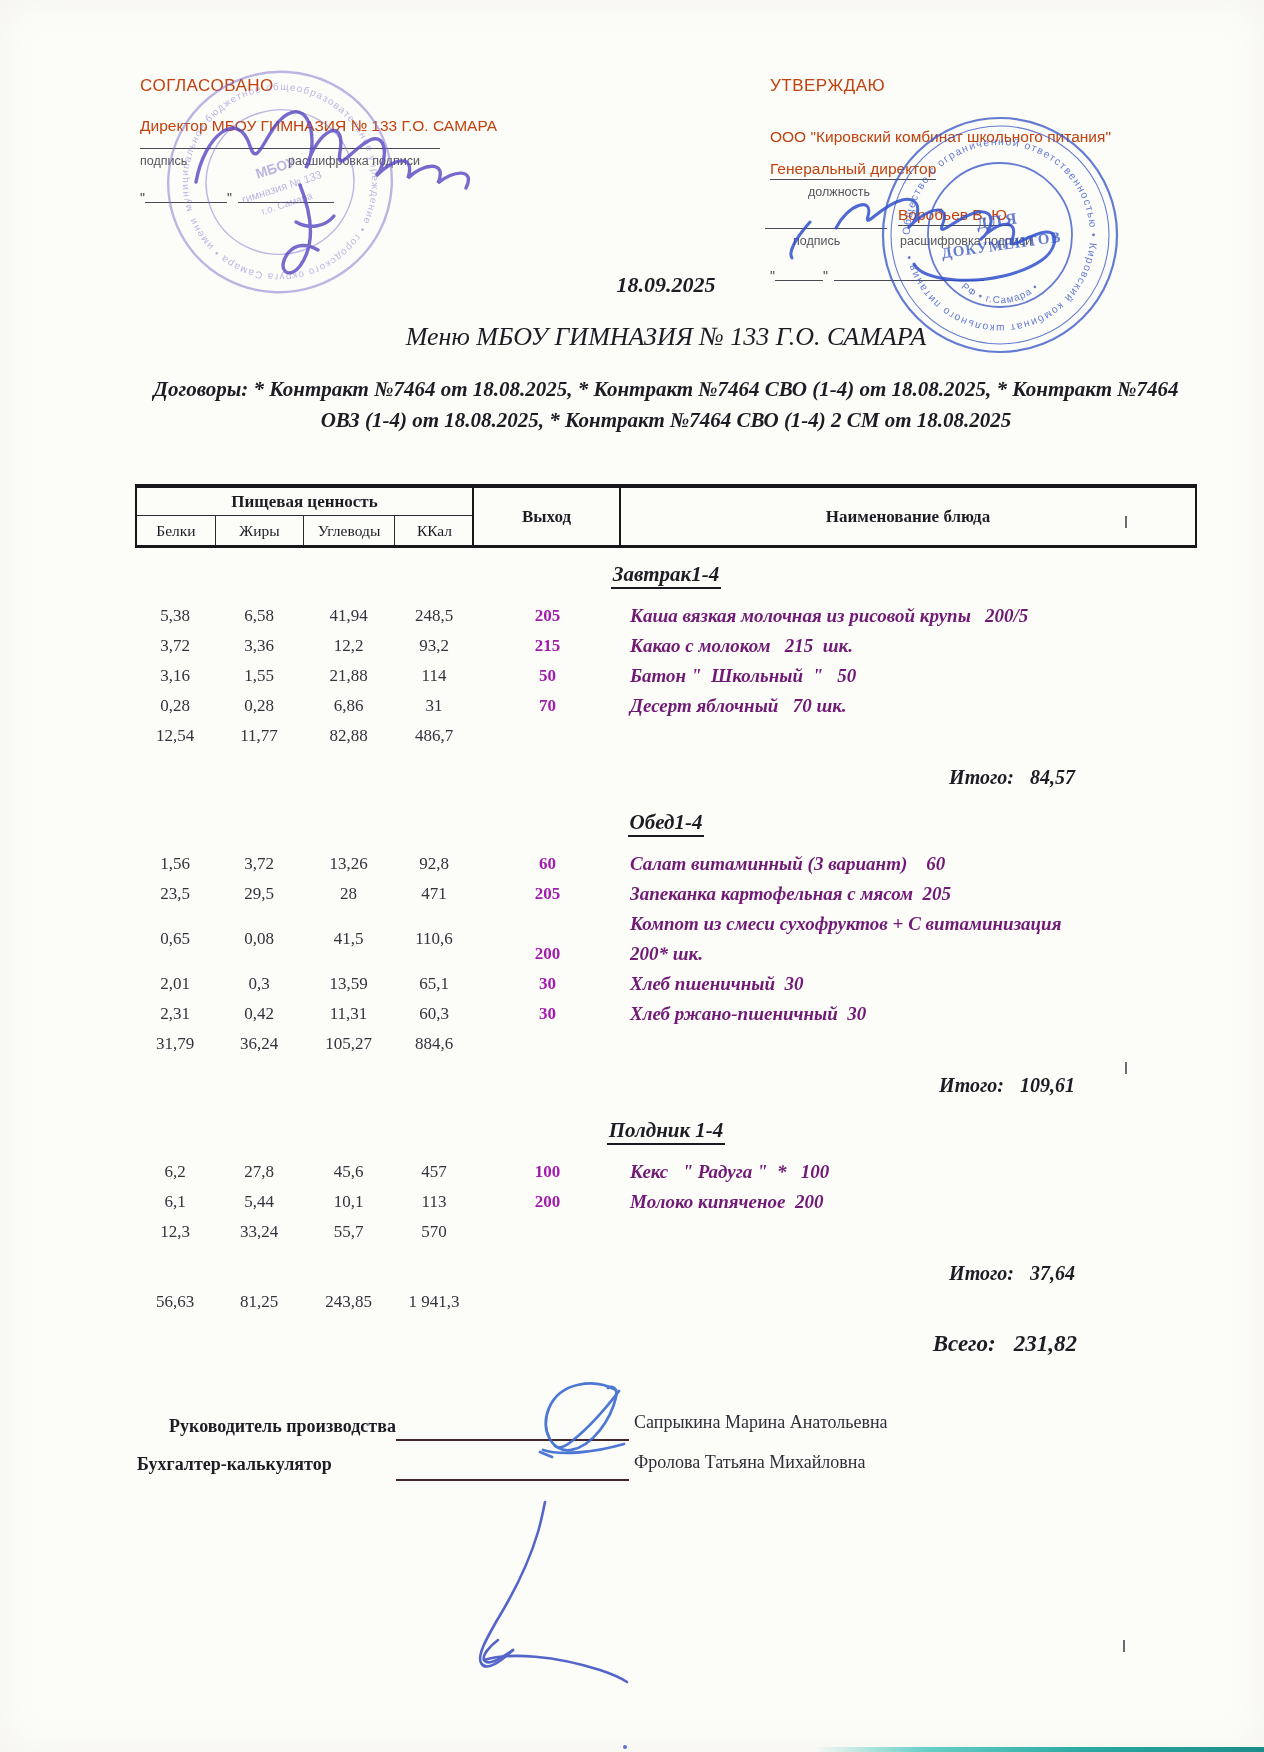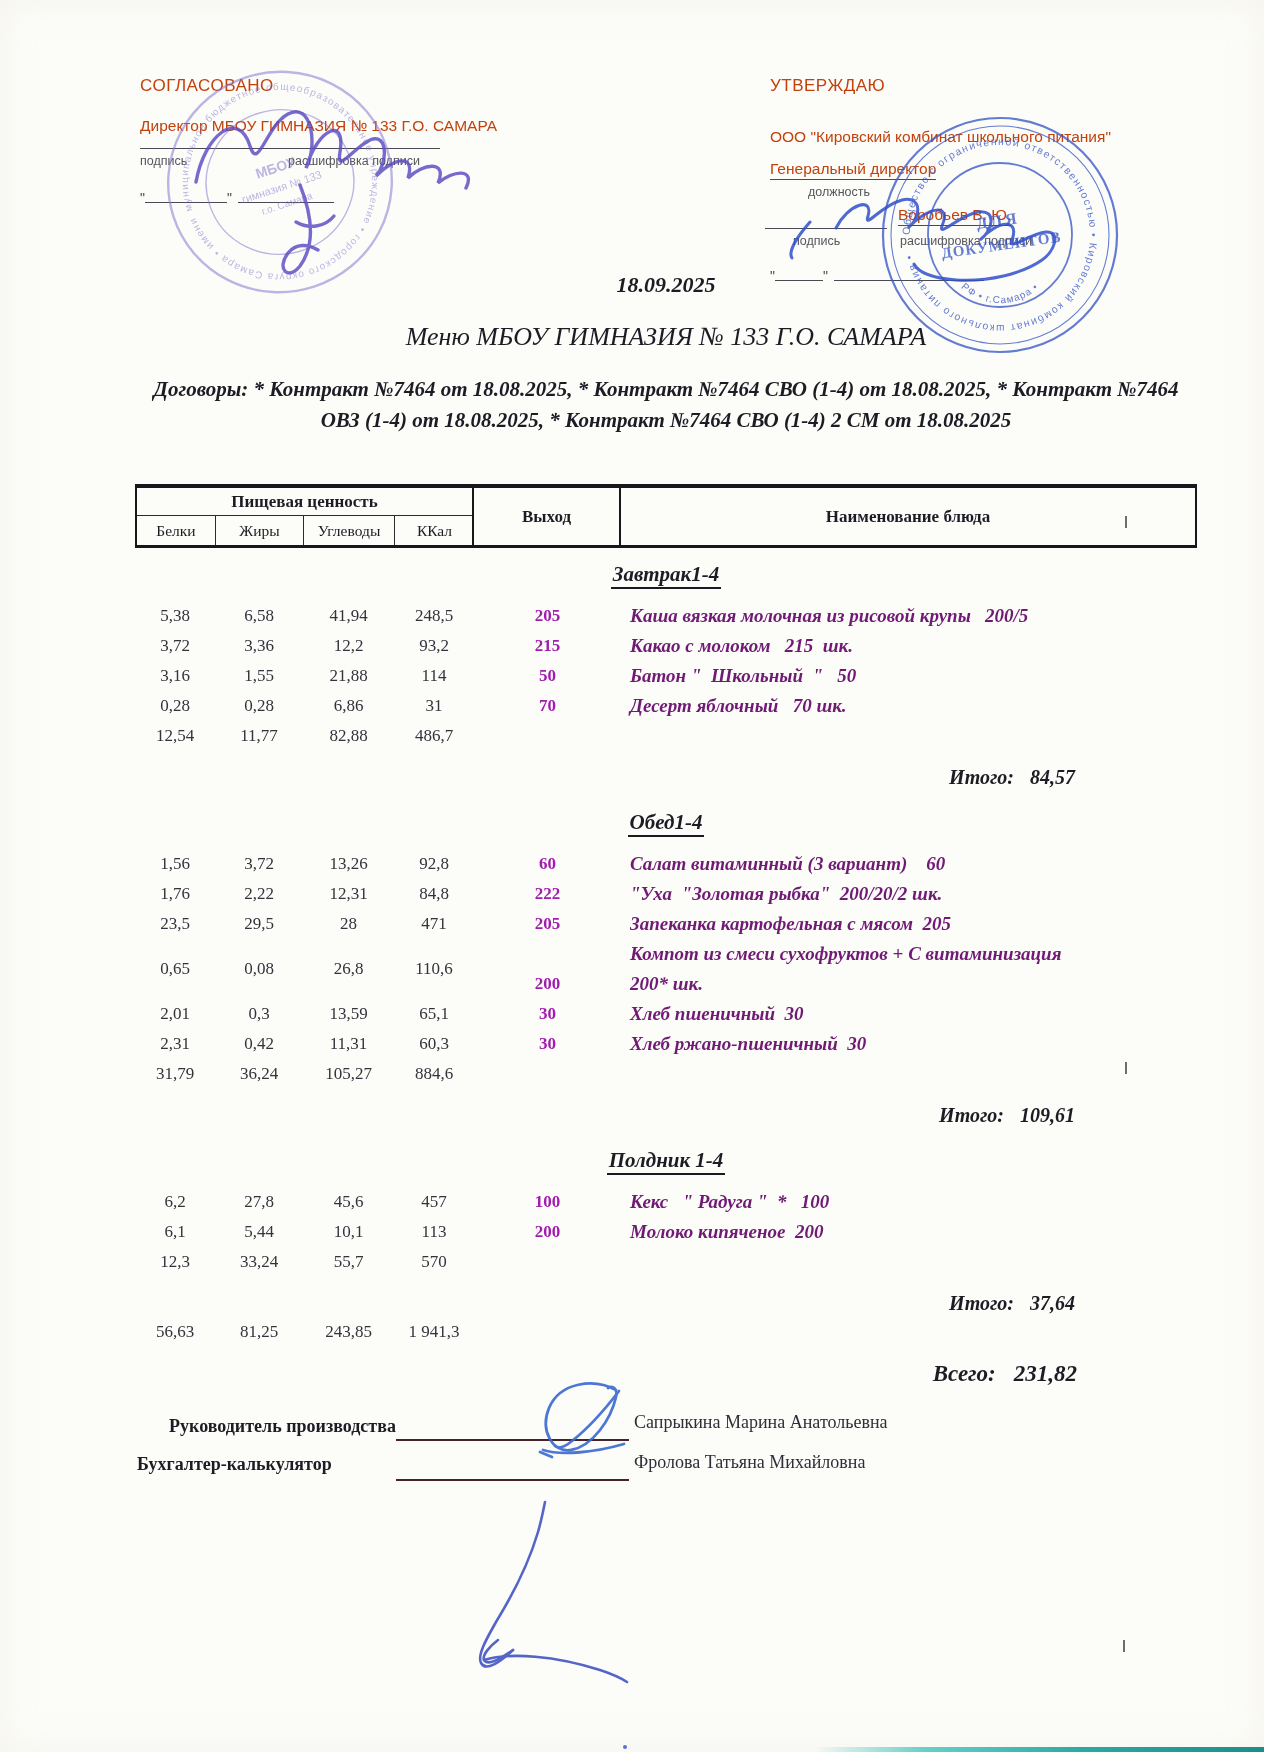--- a/index.html
+++ b/index.html
@@ -154,39 +154,31 @@
       <div class="first-row-gap"></div>
       <div class="menu-row">
         <div class="num">1,56</div>
         <div class="num">3,72</div>
         <div class="num">13,26</div>
         <div class="num">92,8</div>
         <div class="out">60</div>
         <div class="dish">Салат витаминный (3 вариант)    60</div>
       </div>
       <div class="menu-row">
-        <div class="num">1,76</div>
-        <div class="num">2,22</div>
-        <div class="num">12,31</div>
-        <div class="num">84,8</div>
-        <div class="out">222</div>
-        <div class="dish">"Уха  "Золотая рыбка"  200/20/2 шк.</div>
-      </div>
-      <div class="menu-row">
         <div class="num">23,5</div>
         <div class="num">29,5</div>
         <div class="num">28</div>
         <div class="num">471</div>
         <div class="out">205</div>
         <div class="dish">Запеканка картофельная с мясом  205</div>
       </div>
       <div class="menu-row tall">
         <div class="num">0,65</div>
         <div class="num">0,08</div>
-        <div class="num">26,8</div>
+        <div class="num">41,5</div>
         <div class="num">110,6</div>
         <div class="out">200</div>
         <div class="dish">Компот из смеси сухофруктов + С витаминизация
 200* шк.</div>
       </div>
       <div class="menu-row">
         <div class="num">2,01</div>
         <div class="num">0,3</div>
         <div class="num">13,59</div>
         <div class="num">65,1</div>

